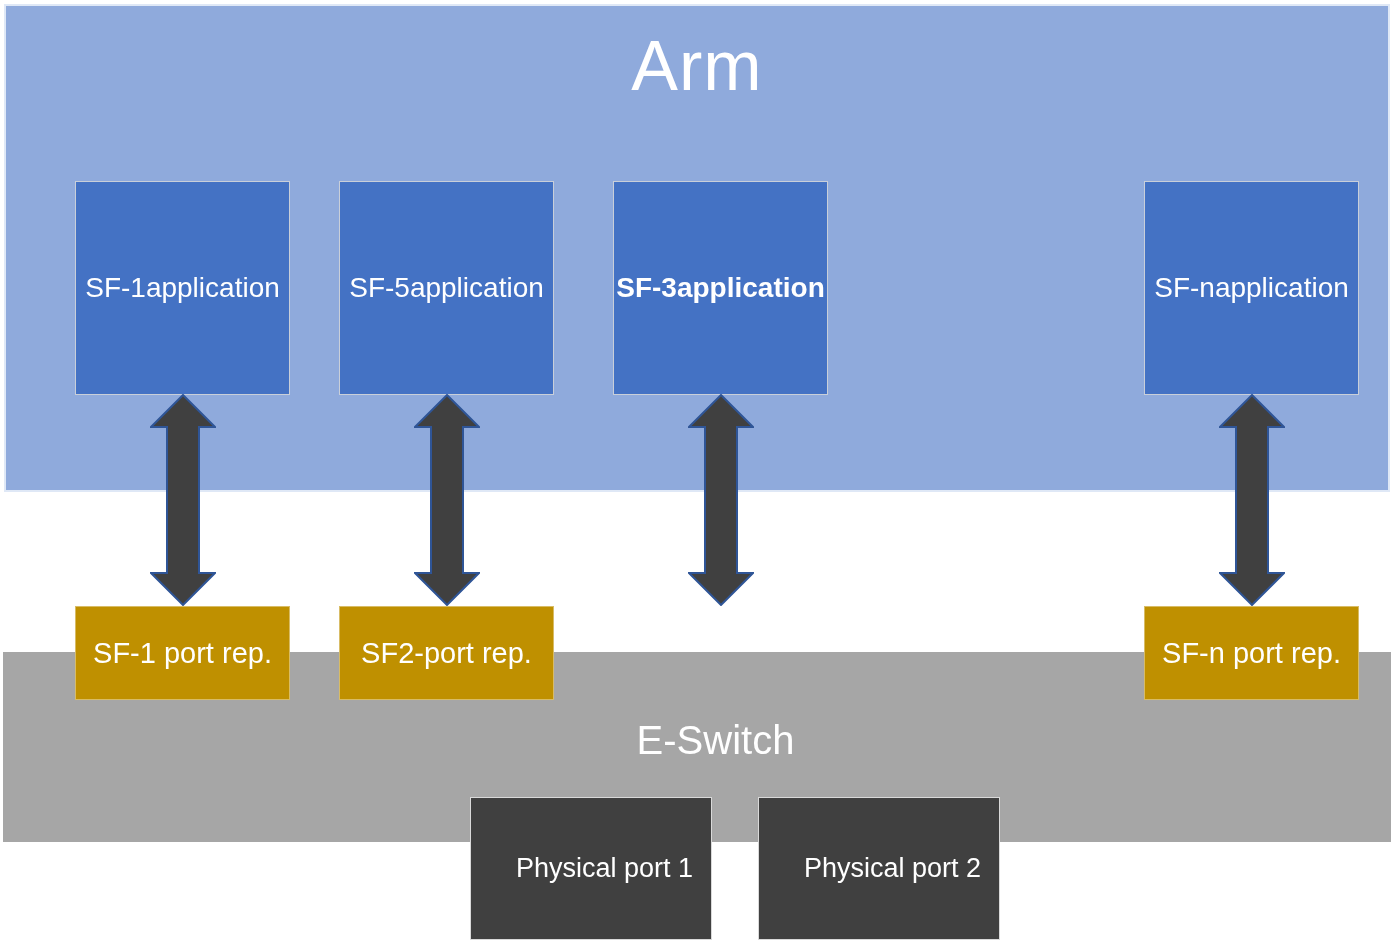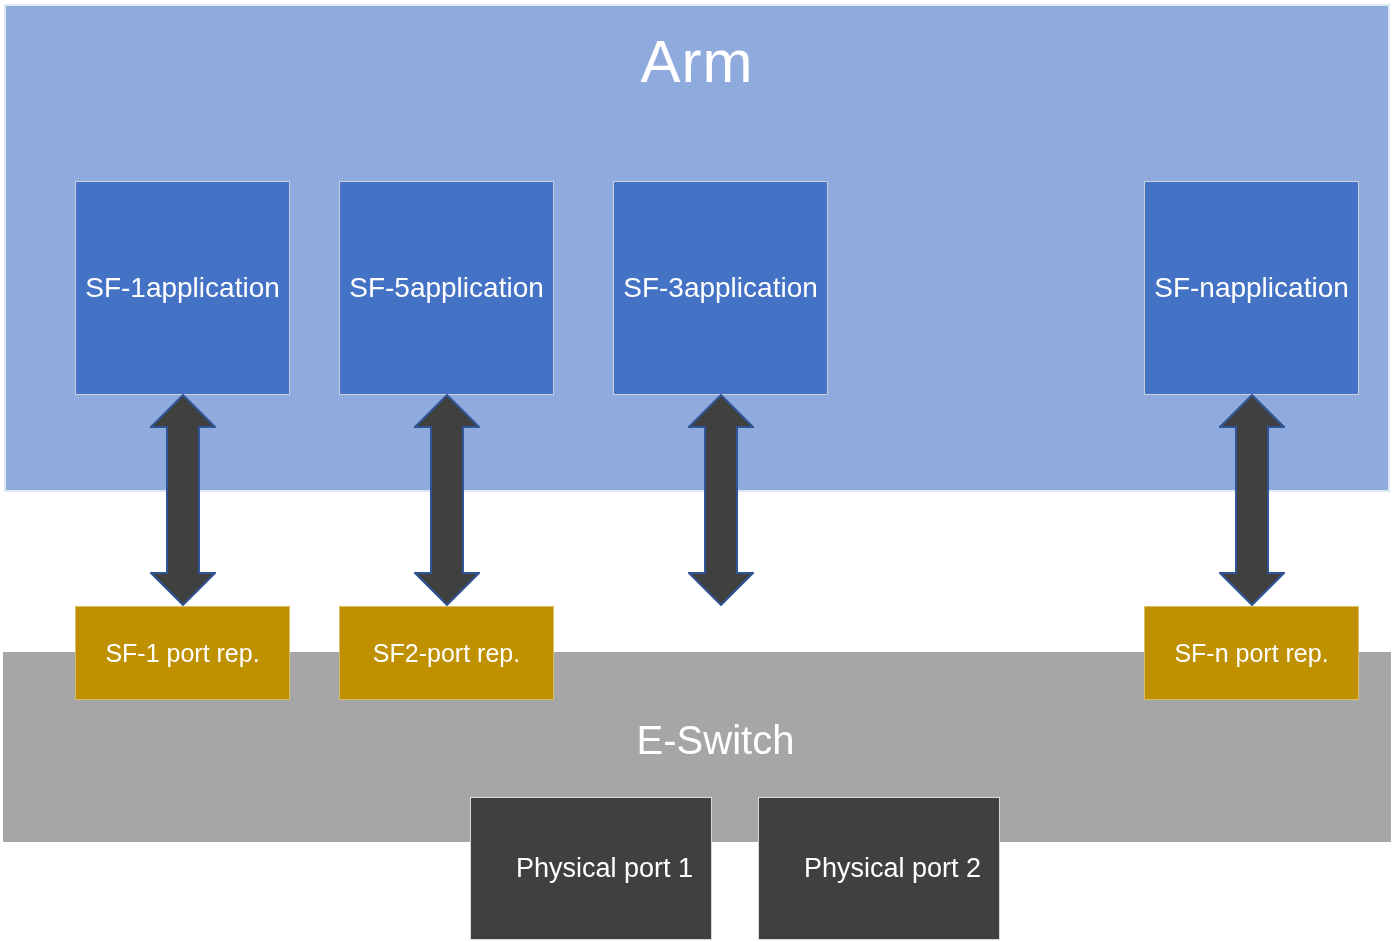--- a/index.html
+++ b/index.html
@@ -31,21 +31,21 @@
     width: 1386px; height: 488px;
     background: var(--arm-bg);
     border: 2px solid #dfe8f6;
   }
   .arm-title {
     position: absolute;
     left: 0; top: 24px;
     width: 100%;
     text-align: center;
     color: var(--text);
-    font-size: 60px;
+    font-size: 70px;
     line-height: 1.05;
     font-weight: 400;
     letter-spacing: 1px;
   }
 
   
   .eswitch-band {
     position: absolute;
     left: 3px; top: 652px;
     width: 1388px; height: 190px;
@@ -65,21 +65,21 @@
 
   
   .column {
     position: absolute;
     top: 181px;
     width: 215px;
     height: 519px;
   }
   .col-1 { left: 75px; }
   .col-2 { left: 339px; }
-  .col-3 { left: 613px; }
+  .col-3 { left: 613px; font-weight: bold; }
   .col-4 { left: 1144px; }
 
   .app-box {
     position: absolute;
     left: 0; top: 0;
     width: 215px; height: 214px;
     background: var(--app-bg);
     border: 1px solid #c9cfd9;
     display: flex;
     flex-direction: row;
@@ -104,21 +104,21 @@
   .port-rep-box {
     position: absolute;
     left: 0; top: 425px;
     width: 215px; height: 94px;
     background: var(--port-rep-bg);
     border: 1px solid rgba(255,255,255,0.4);
     display: flex;
     align-items: center;
     justify-content: center;
     color: var(--text);
-    font-size: 25px;
+    font-size: 29px;
     text-align: center;
   }
 
   
   .phys-box {
     position: absolute;
     top: 797px;
     width: 242px; height: 143px;
     background: var(--physical-port-bg);
     border: 1px solid #d9d9d9;

